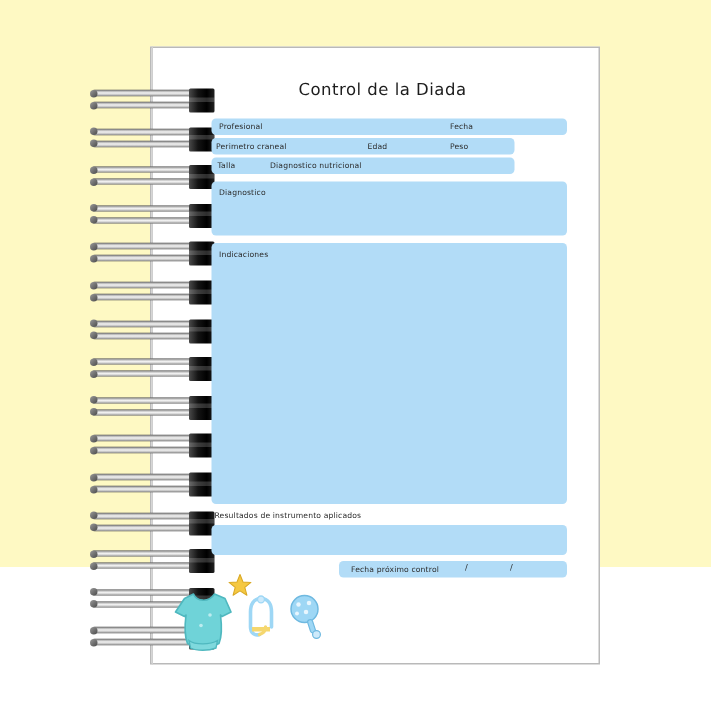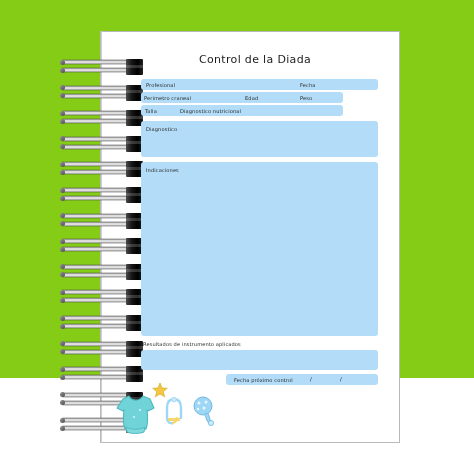--- a/index.html
+++ b/index.html
@@ -11,21 +11,21 @@
     width: 474px;
     height: 474px;
     overflow: hidden;
     font-family: "DejaVu Sans", sans-serif;
   }
 
   #stage {
     position: relative;
     width: 474px;
     height: 378px;
-    background: #84cc16;
+    background: #fef9c3;
   }
 
   
   #page-sheet {
     position: absolute;
     left: 100px;
     top: 31px;
     width: 300px;
     height: 412px;
     background: #ffffff;

